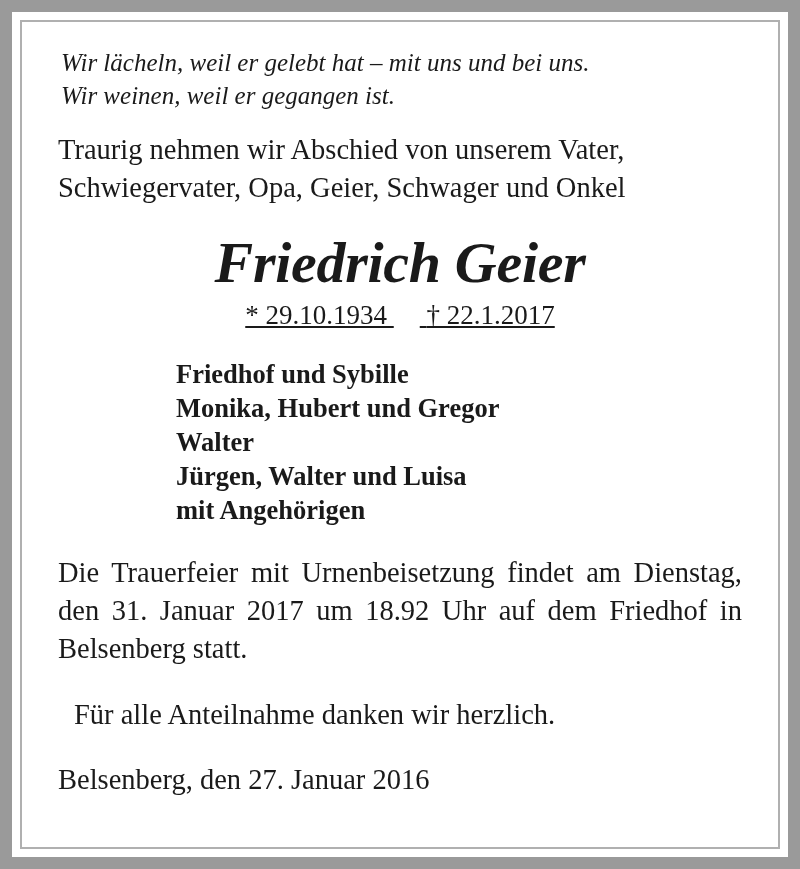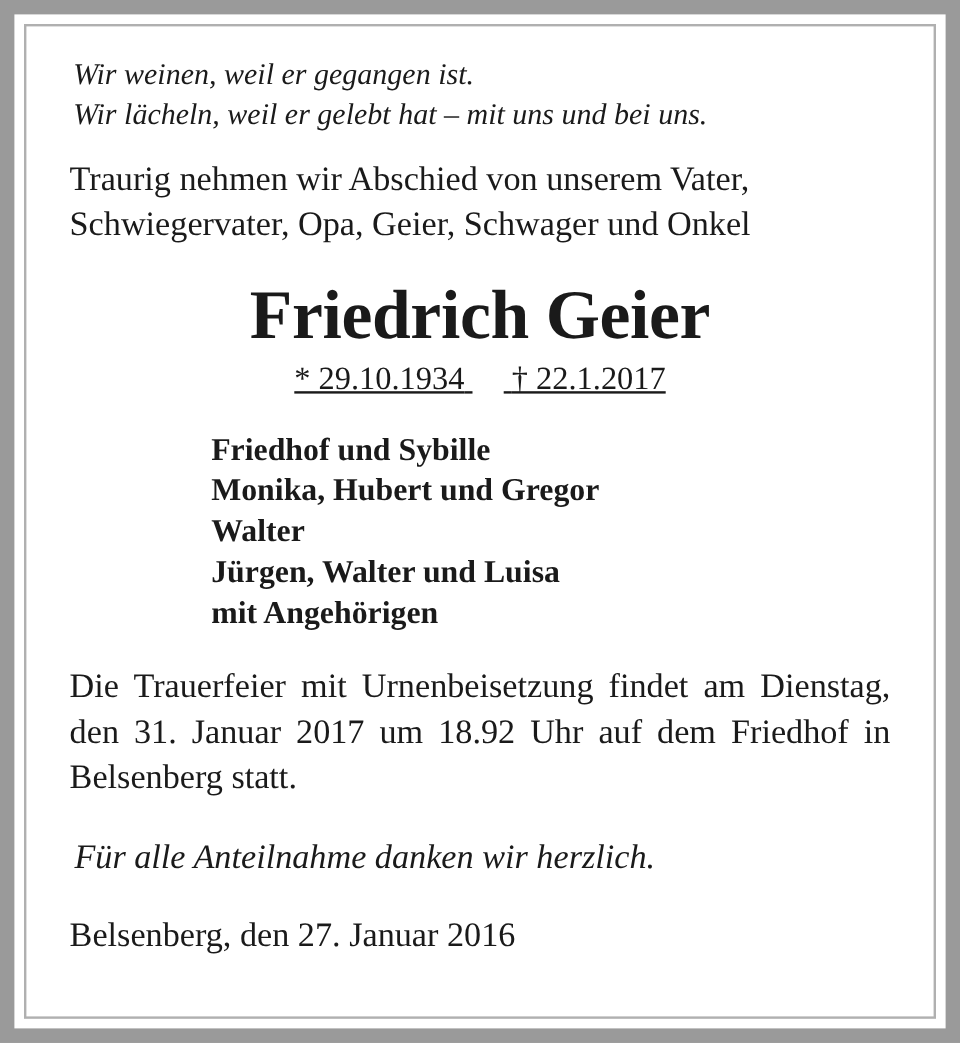--- a/index.html
+++ b/index.html
@@ -76,20 +76,21 @@
   }
 
   
   .name {
     text-align: center;
     font-weight: bold;
     font-size: 58px;
     line-height: 64px;
     letter-spacing: -0.3px;
     margin: 24px 0 0 0;
+    font-style: italic;
   }
 
   
   .dates {
     text-align: center;
     font-size: 27px;
     line-height: 32px;
     margin: 4px 0 0 0;
     text-decoration: underline;
   }
@@ -115,40 +116,39 @@
     line-height: 38px;
     text-align: justify;
     text-align-last: left;
     margin: 27px 0 0 0;
   }
 
   
   .thanks {
     font-size: 28.5px;
     line-height: 38px;
-    margin: 28px 0 0 4px;
-    font-style: italic;
+    margin: 28px 0 0 16px;
   }
   .place-date {
     font-size: 28.5px;
     line-height: 38px;
     margin: 27px 0 0 0;
   }
 </style>
 </head>
 <body>
 
 <div class="notice-frame">
   <div class="notice-gap">
     <div class="notice-card">
       <div class="notice-body">
 
         <div class="verse">
+          <div>Wir lächeln, weil er gelebt hat – mit uns und bei uns.</div>
           <div>Wir weinen, weil er gegangen ist.</div>
-          <div>Wir lächeln, weil er gelebt hat – mit uns und bei uns.</div>
         </div>
 
         <div class="lead">
           <div>Traurig nehmen wir Abschied von unserem Vater,</div>
           <div>Schwiegervater, Opa, Geier, Schwager und Onkel</div>
         </div>
 
         <div class="name">Friedrich Geier</div>
 
         <div class="dates">

